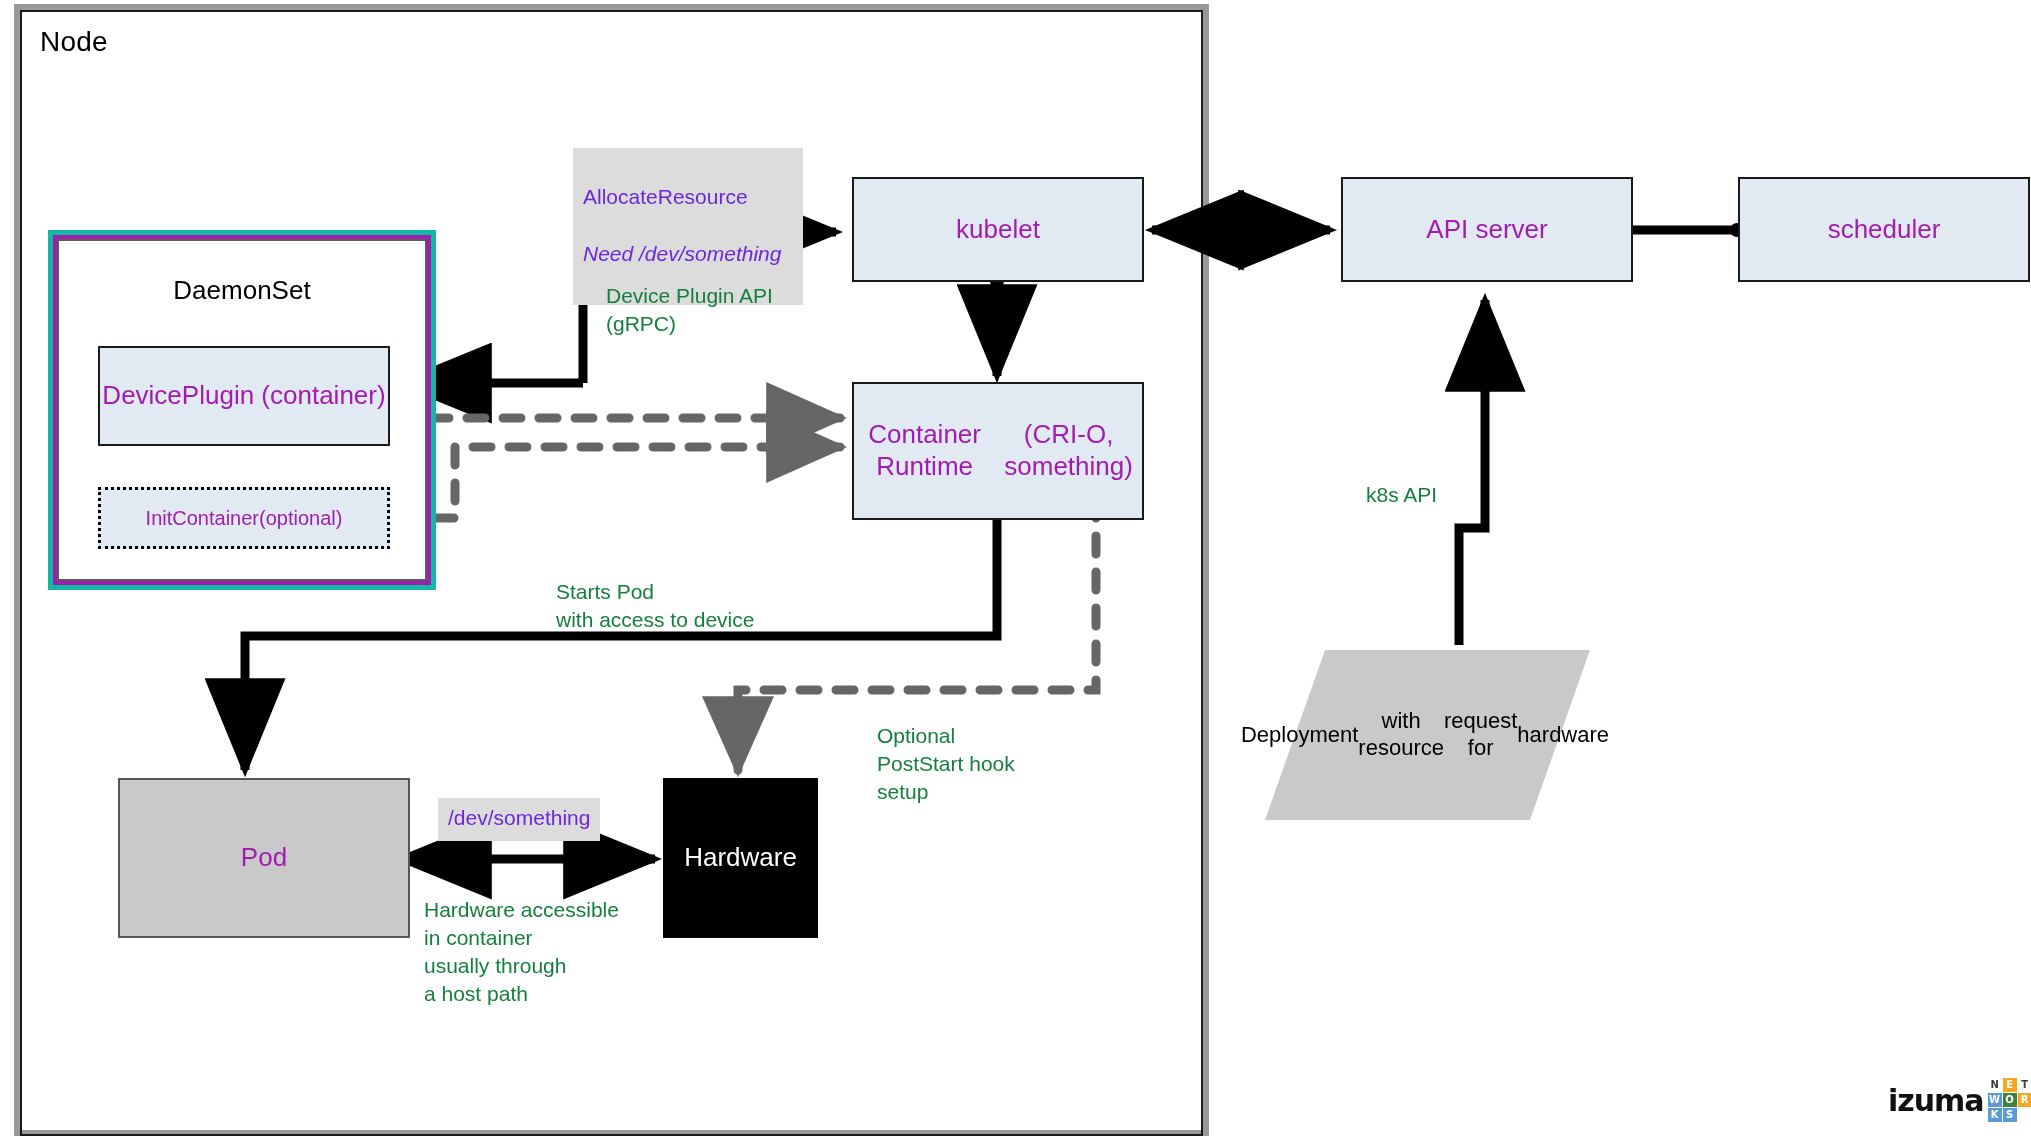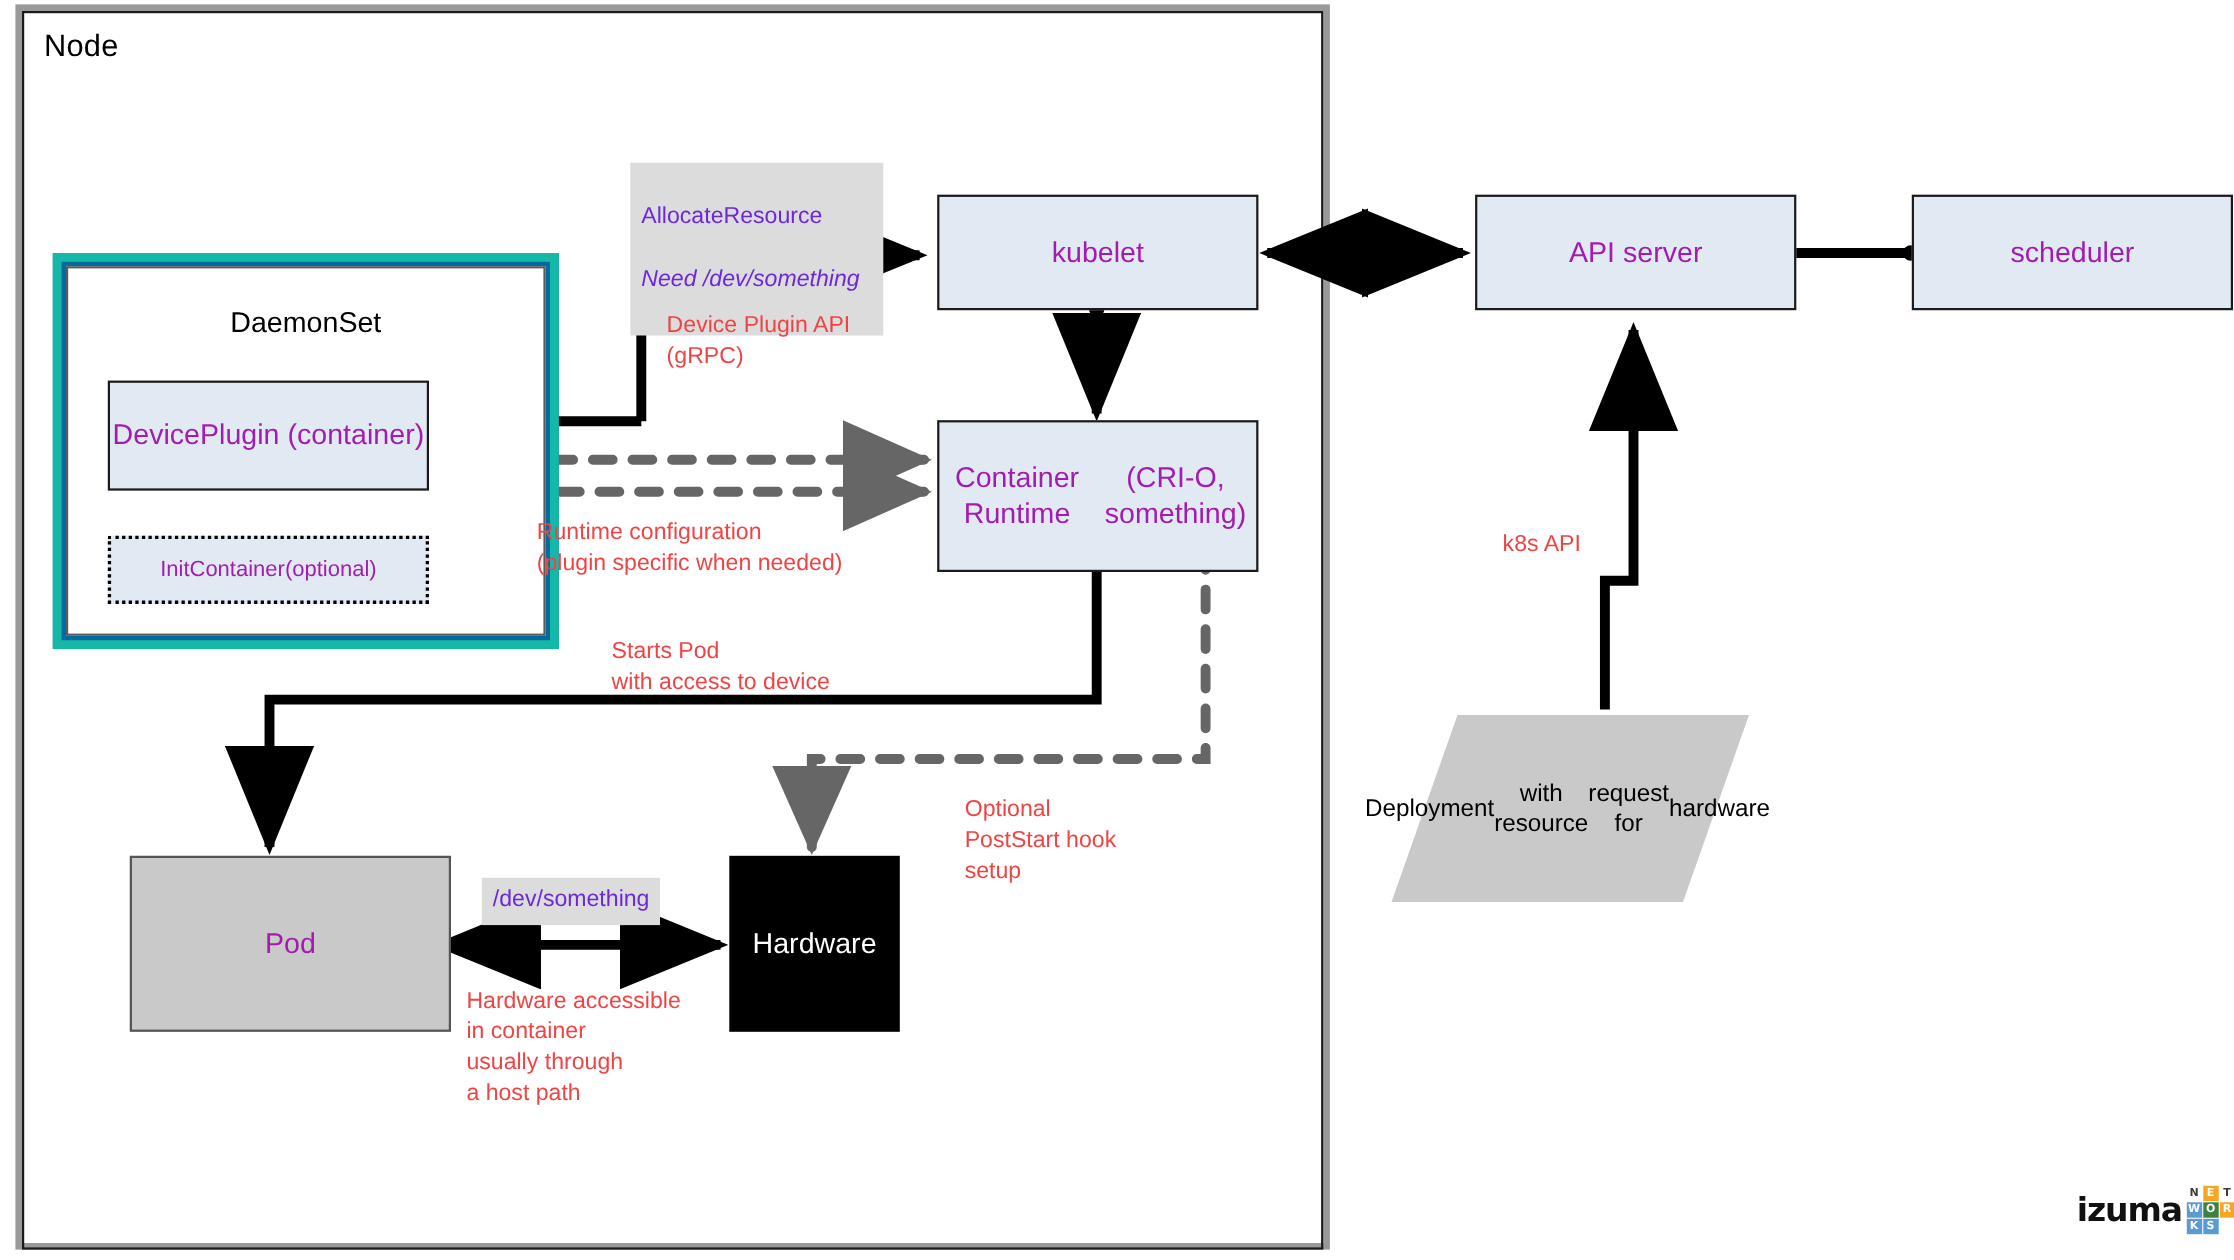--- a/index.html
+++ b/index.html
@@ -78,24 +78,24 @@
   }
   .box-dashed {
     background: #e1e9f3;
     border: 3px dotted #000000;
     font-size: 20px;
   }
   .daemonset-outer {
     position: absolute;
     left: 48px;
     top: 230px;
-    width: 460px;
+    width: 388px;
     height: 360px;
-    border: 8px solid #14b8a6;
-    background: #0369a1;
+    border: 5px solid #14b8a6;
+    background: #a21caf;
     box-sizing: border-box;
   }
   .daemonset-inner {
     position: absolute;
     left: 4px;
     top: 4px;
     right: 4px;
     bottom: 4px;
     border: 2px solid #5a5a5a;
     background: #ffffff;
@@ -106,21 +106,21 @@
     left: 0;
     top: 40px;
     width: 100%;
     text-align: center;
     font-size: 26px;
     color: #000;
   }
   .label {
     position: absolute;
     font-size: 21px;
-    color: #ef4444;
+    color: #15803d;
     line-height: 1.33;
     white-space: pre-line;
   }
   .label-hl {
     position: absolute;
     background: #dcdcdc;
     font-size: 21px;
     color: #6d28d9;
     line-height: 1.36;
     padding: 6px 10px 8px 10px;
@@ -272,21 +272,20 @@
       <div>hardware</div>
     </div>
 
   <div class="label-hl" style="left:573px; top:148px; width:210px;">
     <div>AllocateResource</div>
     <div class="ital">Need /dev/something</div>
   </div>
 
   <div class="label" style="left:606px; top:282px;"><div>Device Plugin API</div><div>(gRPC)</div></div>
 
-  <div class="label" style="left:488px; top:470px;"><div>Runtime configuration</div><div>(plugin specific when needed)</div></div>
 
   <div class="label" style="left:556px; top:578px;"><div>Starts Pod</div><div>with access to device</div></div>
 
   <div class="label" style="left:877px; top:722px;"><div>Optional</div><div>PostStart hook</div><div>setup</div></div>
 
   <div class="label" style="left:1366px; top:481px;">k8s API</div>
 
   <div class="label-hl" style="left:438px; top:798px;">/dev/something</div>
 
   <div class="label" style="left:424px; top:896px;"><div>Hardware accessible</div><div>in container</div><div>usually through</div><div>a host path</div></div>

